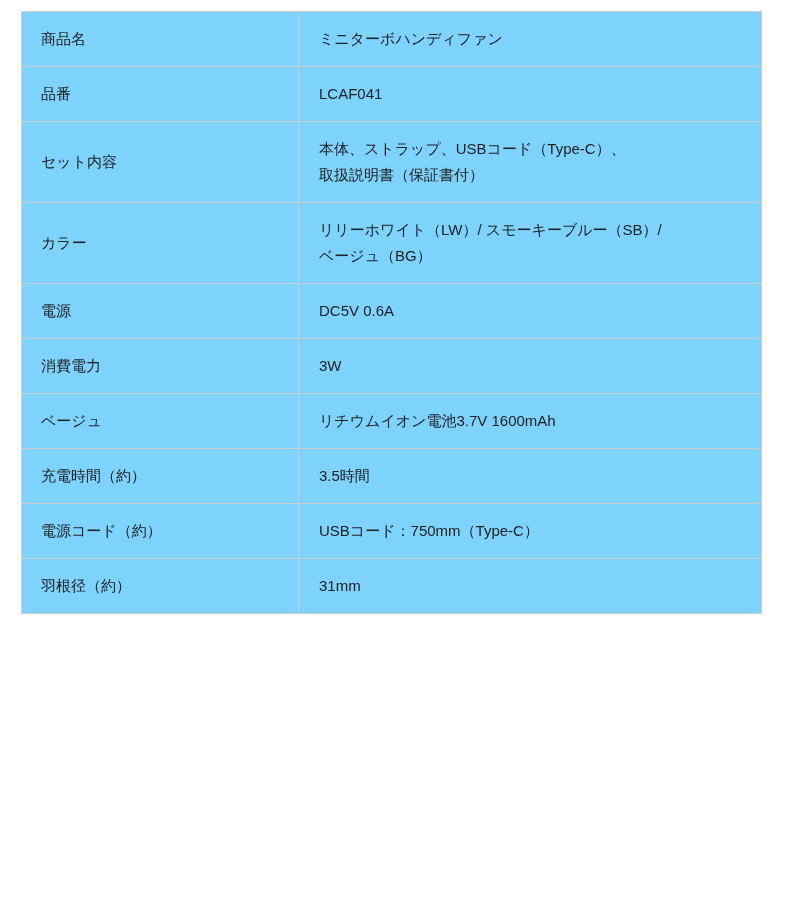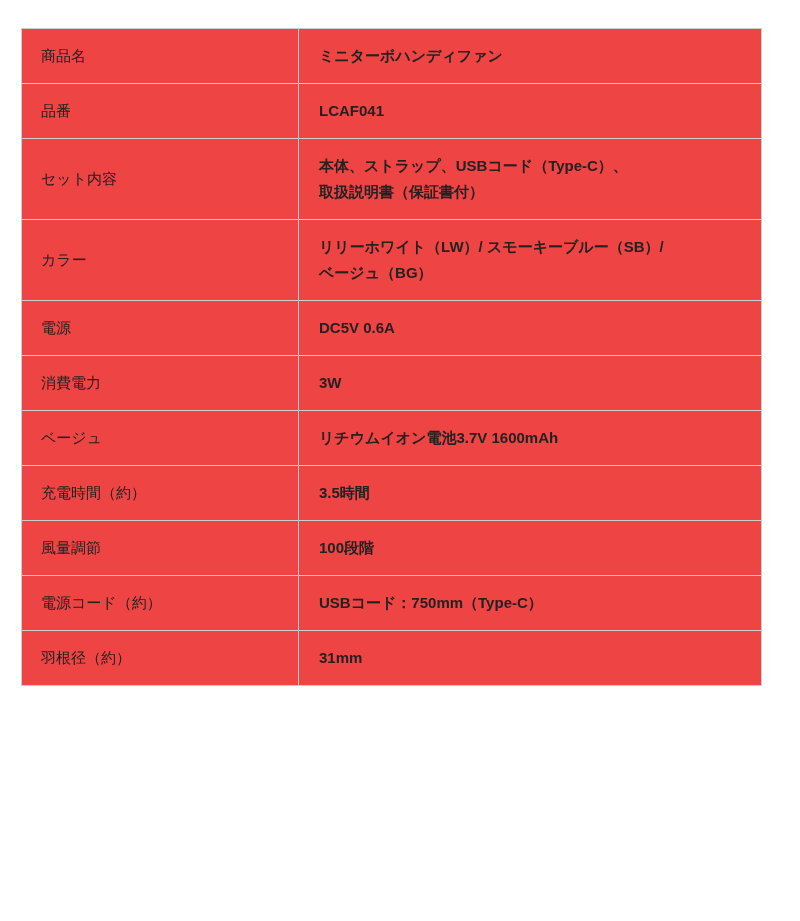--- a/index.html
+++ b/index.html
@@ -12,41 +12,40 @@
     width: 800px;
     height: 921px;
     position: relative;
     font-family: "Liberation Sans", "DejaVu Sans", sans-serif;
     color: #222222;
     -webkit-font-smoothing: antialiased;
   }
   .spec-table {
     position: absolute;
     left: 21px;
-    top: 28px;
+    top: 11px;
     width: 740px;
     border-collapse: collapse;
-    background: #ef4444;
+    background: #7dd3fc;
     font-size: 15px;
     line-height: 26px;
     table-layout: fixed;
   }
   .spec-table td {
     border: 1px solid #cccccc;
     vertical-align: middle;
     word-break: break-word;
   }
   .spec-table { border: 1px solid #d6d6d6; }
   .label-cell {
     width: 277px;
     padding: 14px 14px 14px 19px;
   }
   .value-cell {
     padding: 14px 14px 14px 20px;
-    font-weight: bold;
   }
   .value-line {
     display: block;
   }
 </style>
 </head>
 <body>
 
 <table class="spec-table">
   <colgroup>
@@ -98,26 +97,20 @@
           <span class="value-line">リチウムイオン電池3.7V 1600mAh</span>
         </td>
       </tr>
       <tr>
         <td class="label-cell">充電時間（約）</td>
         <td class="value-cell">
           <span class="value-line">3.5時間</span>
         </td>
       </tr>
       <tr>
-        <td class="label-cell">風量調節</td>
-        <td class="value-cell">
-          <span class="value-line">100段階</span>
-        </td>
-      </tr>
-      <tr>
         <td class="label-cell">電源コード（約）</td>
         <td class="value-cell">
           <span class="value-line">USBコード：750mm（Type-C）</span>
         </td>
       </tr>
       <tr>
         <td class="label-cell">羽根径（約）</td>
         <td class="value-cell">
           <span class="value-line">31mm</span>
         </td>

